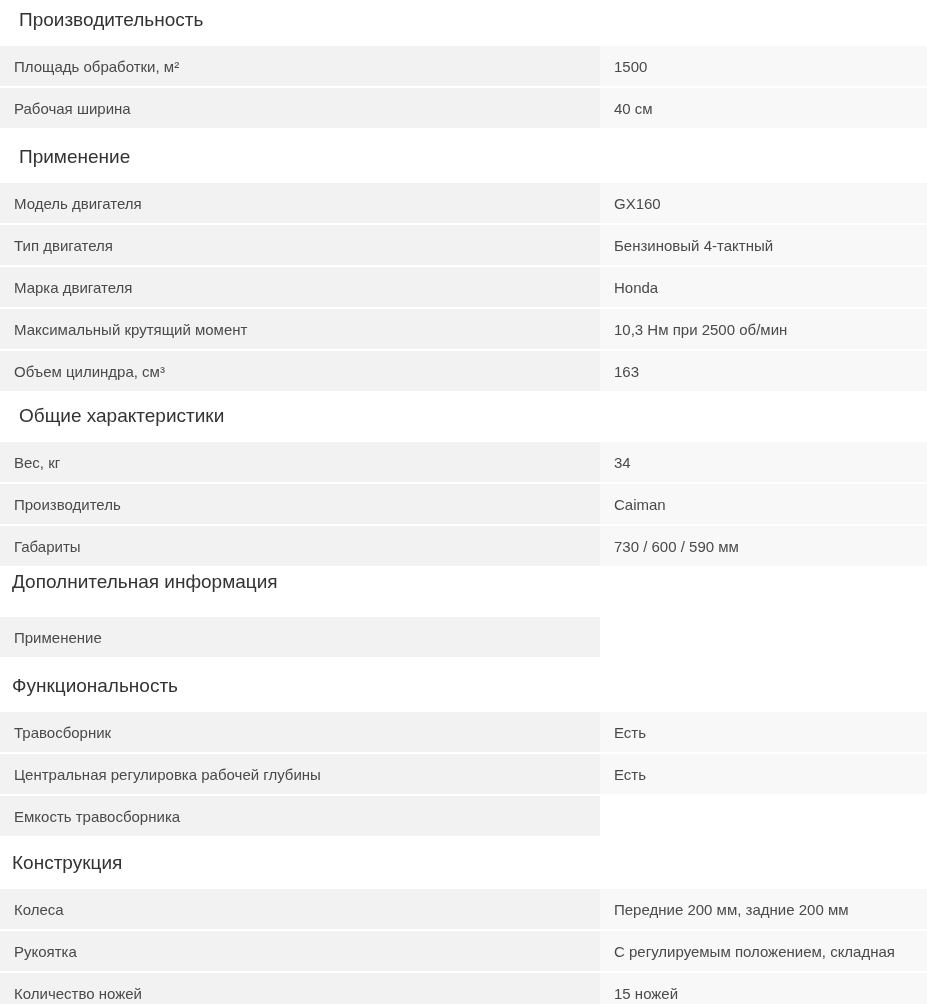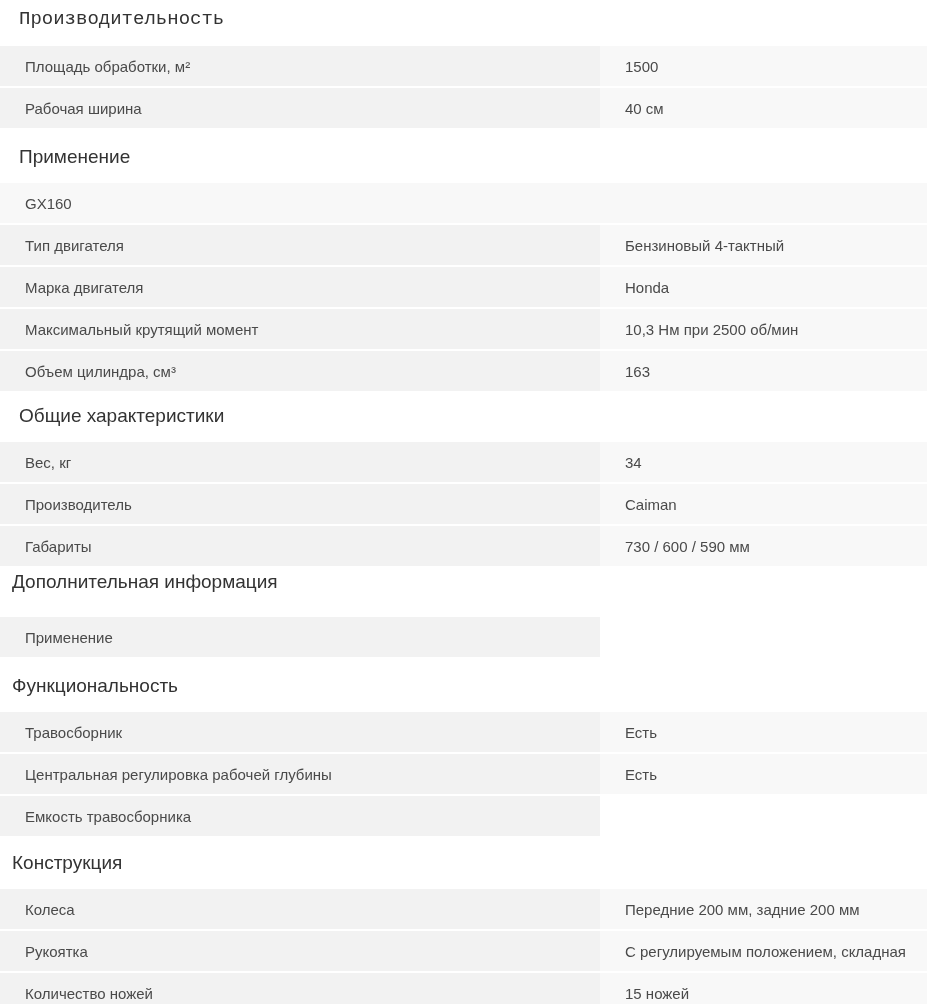--- a/index.html
+++ b/index.html
@@ -17,40 +17,40 @@
   .spec-section h2 {
     font-size: 19px;
     line-height: 23px;
     font-weight: 400;
     color: #333333;
     margin: 17px 0 15px 19px;
   }
   .spec-section.indent-sm h2 {
     margin-left: 12px;
   }
-  .spec-section.s1 h2 { margin-top: 8px; font-family: Liberation Mono, monospace; }
+  .spec-section.s1 h2 { margin-top: 8px; }
   .spec-section.s3 h2 { margin-top: 13px; }
   .spec-section.s4 h2 { margin-top: 4px; margin-bottom: 24px; }
   .spec-section.s6 h2 { margin-top: 15px; }
   .row {
     display: flex;
     height: 40px;
     margin-bottom: 2px;
     font-size: 15px;
     line-height: 19px;
   }
   .row:last-child {
     margin-bottom: 0;
   }
   .cell {
     display: flex;
     align-items: center;
     box-sizing: border-box;
     height: 100%;
-    padding-left: 25px;
+    padding-left: 14px;
     padding-right: 10px;
     overflow: hidden;
     white-space: nowrap;
   }
   .cell.label {
     width: 600px;
     flex: 0 0 600px;
     background: #f2f2f2;
   }
   .cell.value {
@@ -71,20 +71,21 @@
     </div>
     <div class="row">
       <div class="cell label">Рабочая ширина</div>
       <div class="cell value">40 см</div>
     </div>
   </section>
 
   <section class="spec-section s2">
     <h2>Применение</h2>
     <div class="row">
+      <div class="cell label">Модель двигателя</div>
       <div class="cell value">GX160</div>
     </div>
     <div class="row">
       <div class="cell label">Тип двигателя</div>
       <div class="cell value">Бензиновый 4-тактный</div>
     </div>
     <div class="row">
       <div class="cell label">Марка двигателя</div>
       <div class="cell value">Honda</div>
     </div>

